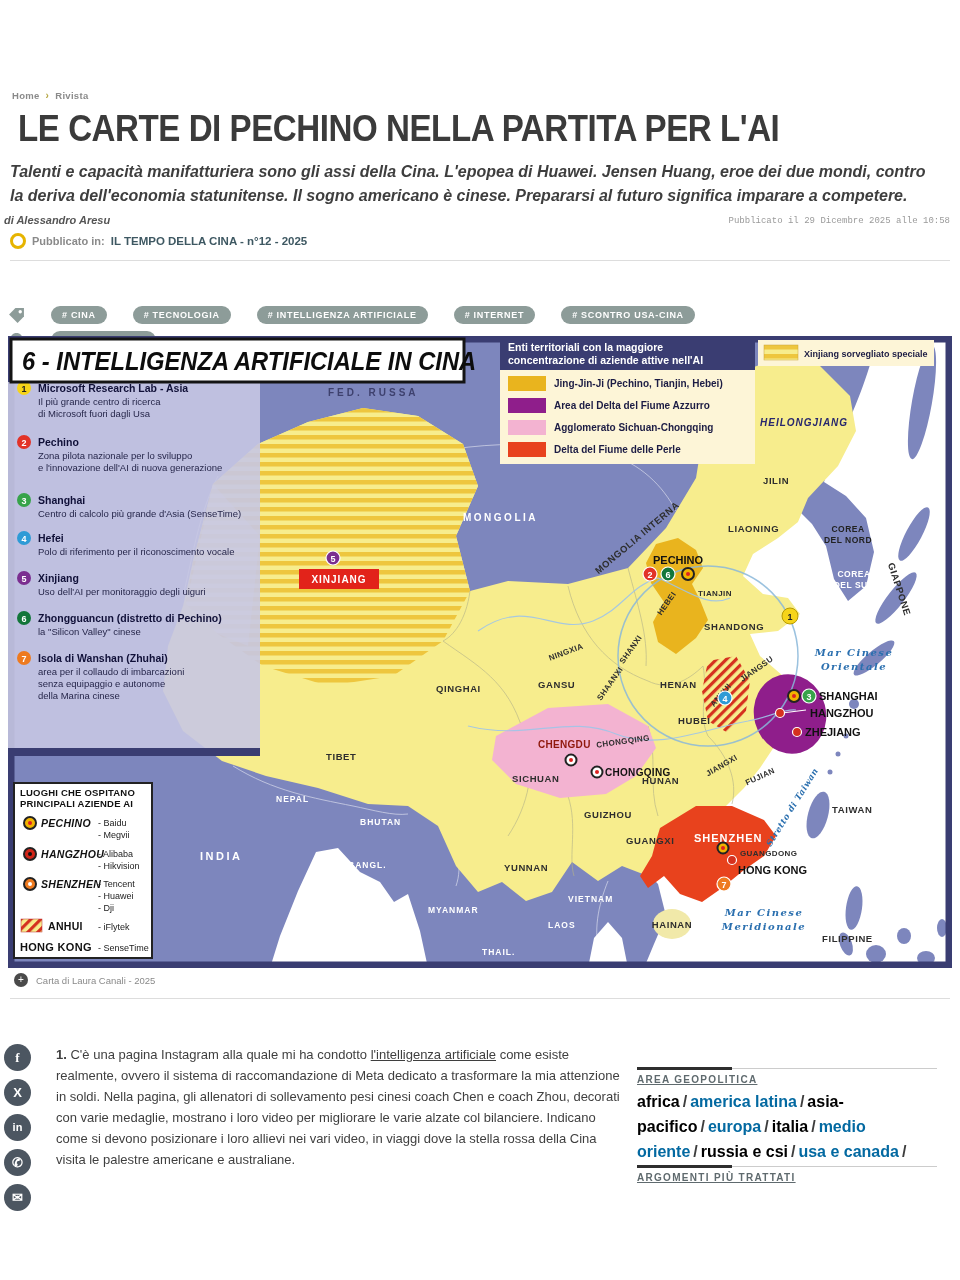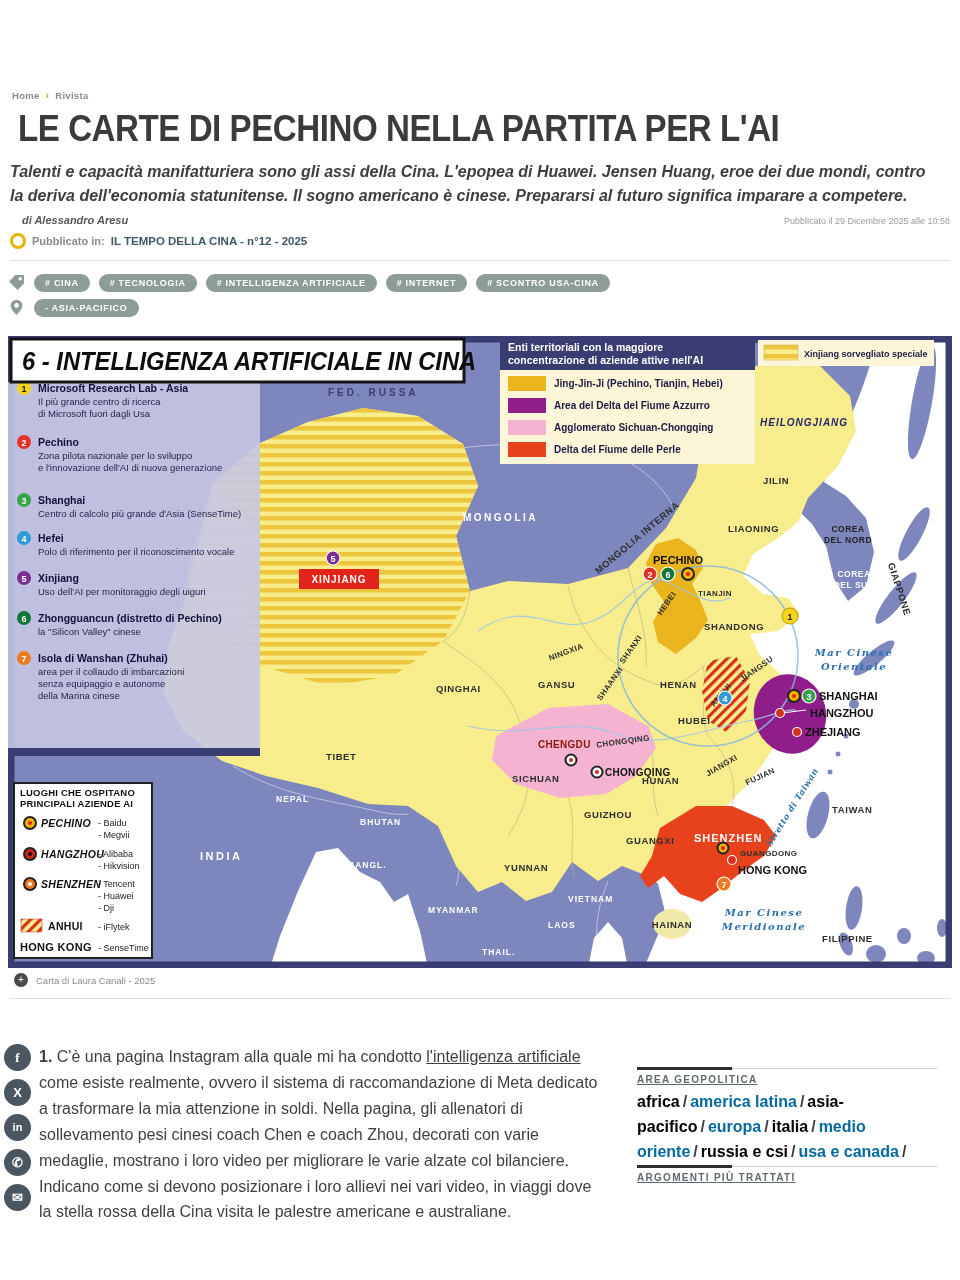--- a/index.html
+++ b/index.html
@@ -5,28 +5,28 @@
   html,body{margin:0;padding:0;background:#fff;}
   body{width:960px;height:1280px;position:relative;font-family:"Liberation Sans",sans-serif;color:#3d3d3d;overflow:hidden;}
   .abs{position:absolute;}
   
   .breadcrumb{left:12px;top:90px;font-size:9.5px;font-weight:700;color:#8a8a8a;letter-spacing:.3px;}
   .breadcrumb a{color:#8a8a8a;text-decoration:none;margin-right:6px;cursor:pointer;}
   .breadcrumb .chev{color:#b5a642;margin-right:6px;font-size:10px;}
   h1.title{left:10px;top:100px;margin:8px;font-size:36px;color:#3b3b3b;letter-spacing:-.5px;}
   h1.title span{display:inline-block;transform:scaleX(.92);transform-origin:left center;font-weight:800;}
   .subtitle{left:10px;top:160px;width:928px;font-size:16px;font-style:italic;font-weight:600;color:#3e3e3e;line-height:1.5;}
-  .author{left:22px;top:214px;font-size:11px;font-weight:700;font-style:italic;color:#555;}
-  .pubdate{right:10px;top:216px;font-size:9px;color:#9a9a9a;}
+  .author{left:4px;top:214px;font-size:11px;font-weight:700;font-style:italic;color:#555;}
+  .pubdate{right:10px;top:216px;font-size:9px;color:#9a9a9a;font-family:Liberation Mono, monospace;}
   .pubin{left:10px;top:233px;font-size:11px;color:#8a8a8a;font-weight:700;display:flex;align-items:center;gap:6px;}
   .pubin .ring{width:10px;height:10px;border-radius:50%;border:3px solid #e6b400;display:inline-block;}
   .pubin b{color:#3e5862;font-size:11.5px;}
   .hr{left:10px;width:940px;height:0;border-top:1px solid #ddd;}
   
-  .tagrow{left:8px;display:flex;align-items:flex-start;gap:9px;}
+  .tagrow{left:8px;display:flex;align-items:flex-end;gap:26px;margin-top:32px;}
   .tagicon{width:17px;height:17px;flex:0 0 auto;}
   .pill{background:#8d9c99;color:#fff;font-size:9px;font-weight:700;letter-spacing:.7px;padding:4px 11px;border-radius:12px;white-space:nowrap;cursor:pointer;}
   
   .mapwrap{left:8px;top:336px;width:944px;height:632px;}
   svg text{font-family:"Liberation Sans",sans-serif;}
   .prov{font-size:9.5px;font-weight:700;fill:#2e2e2e;letter-spacing:.6px;}
   .prov8{font-size:8px;font-weight:700;fill:#2e2e2e;letter-spacing:.4px;}
   .country{font-size:10px;font-weight:700;fill:#fff;letter-spacing:2.5px;}
   .country-dk{font-size:10px;font-weight:700;fill:#3e416e;letter-spacing:3px;}
   .country-sm{font-size:8.5px;font-weight:700;fill:#fff;letter-spacing:1px;}
@@ -44,21 +44,21 @@
   .legitem{font-size:10px;font-weight:700;fill:#1c1c44;}
   .boxhead{font-size:9.5px;font-weight:800;fill:#111;letter-spacing:.2px;}
   .place{font-size:10.5px;font-weight:800;font-style:italic;fill:#111;letter-spacing:.3px;}
   .comp{font-size:9px;fill:#222;}
   
   .caption{left:14px;top:973px;display:flex;align-items:center;gap:8px;font-size:9.5px;color:#8a8a8a;}
   .capicon{width:14px;height:14px;border-radius:50%;background:#4a4a4a;color:#fff;font-size:10px;line-height:14px;text-align:center;cursor:pointer;}
   
   .social{left:4px;top:1044px;display:flex;flex-direction:column;gap:8px;}
   .soc{width:27px;height:27px;border-radius:50%;background:#4c5661;color:#fff;text-align:center;line-height:27px;font-size:13px;font-weight:700;cursor:pointer;}
-  .para{left:39px;top:1044px;width:566px;font-size:16px;line-height:1.62;color:#3f3f3f;}
+  .para{left:56px;top:1044px;width:566px;font-size:13px;line-height:1.62;color:#3f3f3f;}
   .para a{color:#3f3f3f;text-decoration:underline;cursor:pointer;}
   .para b.num{font-weight:800;}
   
   .siderule{left:637px;width:300px;border-top:1px solid #ccc;}
   .siderule:before{content:"";position:absolute;left:0;top:-2px;width:95px;height:3px;background:#2e2e2e;}
   .sidetitle{left:637px;font-size:10px;font-weight:700;color:#5f6a6e;letter-spacing:1.3px;text-decoration:underline;}
   .areas{left:637px;top:1090px;width:312px;font-size:16px;font-weight:700;line-height:1.55;}
   .areas .dark{color:#000000;cursor:pointer;}
   .areas .muted{color:#0369a1;cursor:pointer;}
   .areas .sep{color:#3d3d3d;margin:0 3px;}

